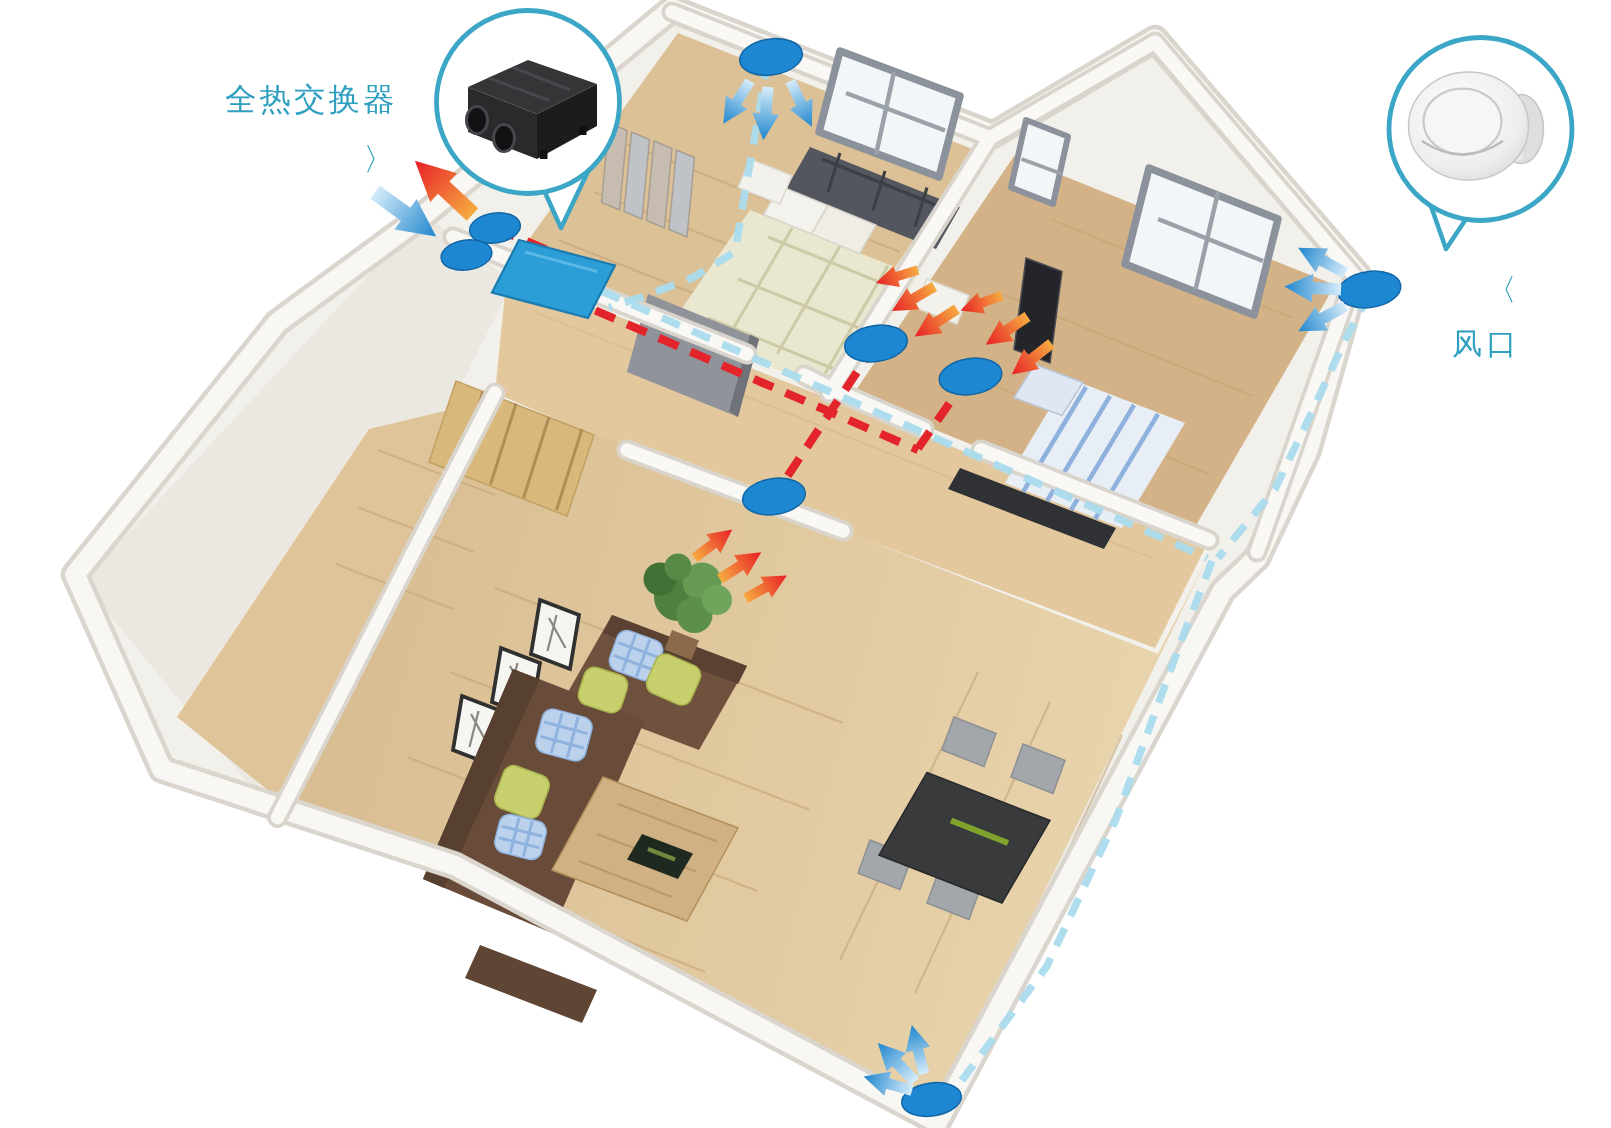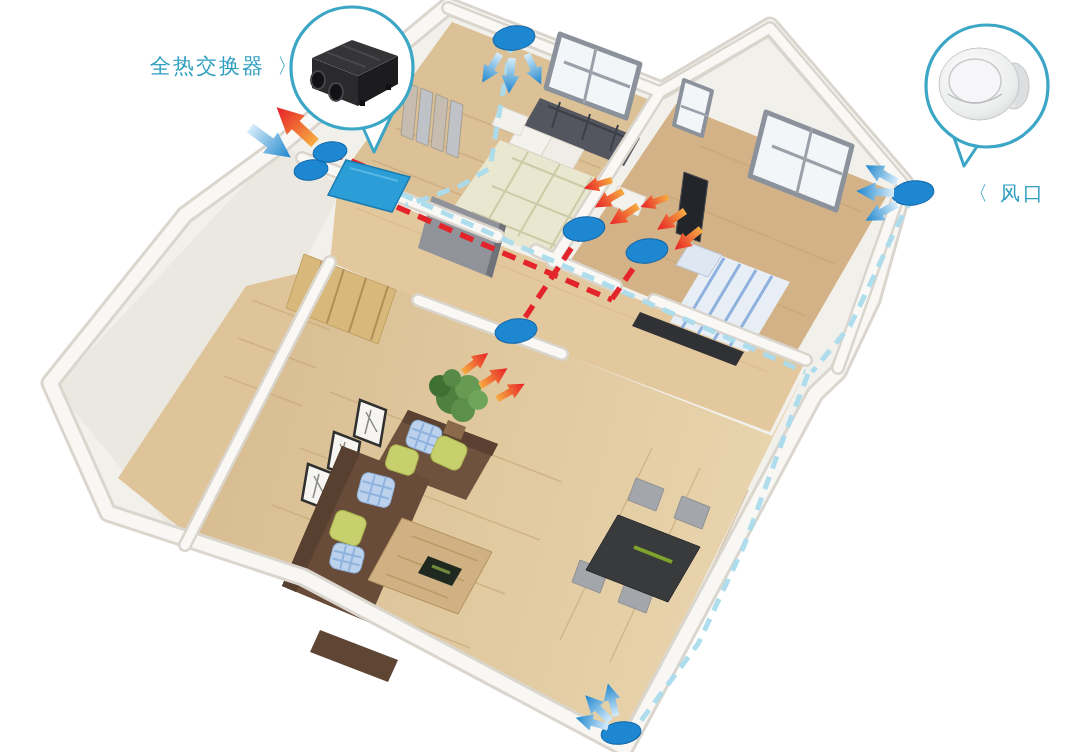--- a/index.html
+++ b/index.html
@@ -1,20 +1,20 @@
 <!DOCTYPE html>
 <html style="--label-text: #2f9fc0; --callout-ring: #3ba6c6; --supply-duct: #aadced; --exhaust-duct: #e3242b; --vent-dot: #1d87d2; --unit-panel: #2b9dd7; --supply-arrow-tail: #d6ecfa; --supply-arrow-head: #1f86cd; --exhaust-arrow-tail: #f6ab41; --exhaust-arrow-head: #e71f26;"><head>
 <meta charset="utf-8">
 <style>
   html,body{margin:0;padding:0;background:#ffffff;}
   .stage{position:relative;width:1074px;height:752px;background:#ffffff;overflow:hidden;
          font-family:"Liberation Sans","DejaVu Sans",sans-serif;}
   .stage svg{position:absolute;left:0;top:0;}
-  .label{position:absolute;color:var(--label-text,#2f9fc0);display:flex;align-items:flex-start;
-         white-space:nowrap;user-select:none;}
+  .label{position:absolute;color:var(--label-text,#2f9fc0);display:flex;align-items:flex-end;
+         white-space:nowrap;user-select:none;flex-direction:column;}
   .label .chev{font-weight:400;}
   .label-hx{left:150px;top:52px;font-size:21px;letter-spacing:2px;gap:12px;}
   .label-vent{left:968px;top:180px;font-size:20px;letter-spacing:3px;gap:9px;}
 </style>
 </head>
 <body>
 
 <div class="stage">
 <svg width="1074" height="752" viewBox="0 0 1074 752">
   <defs>

